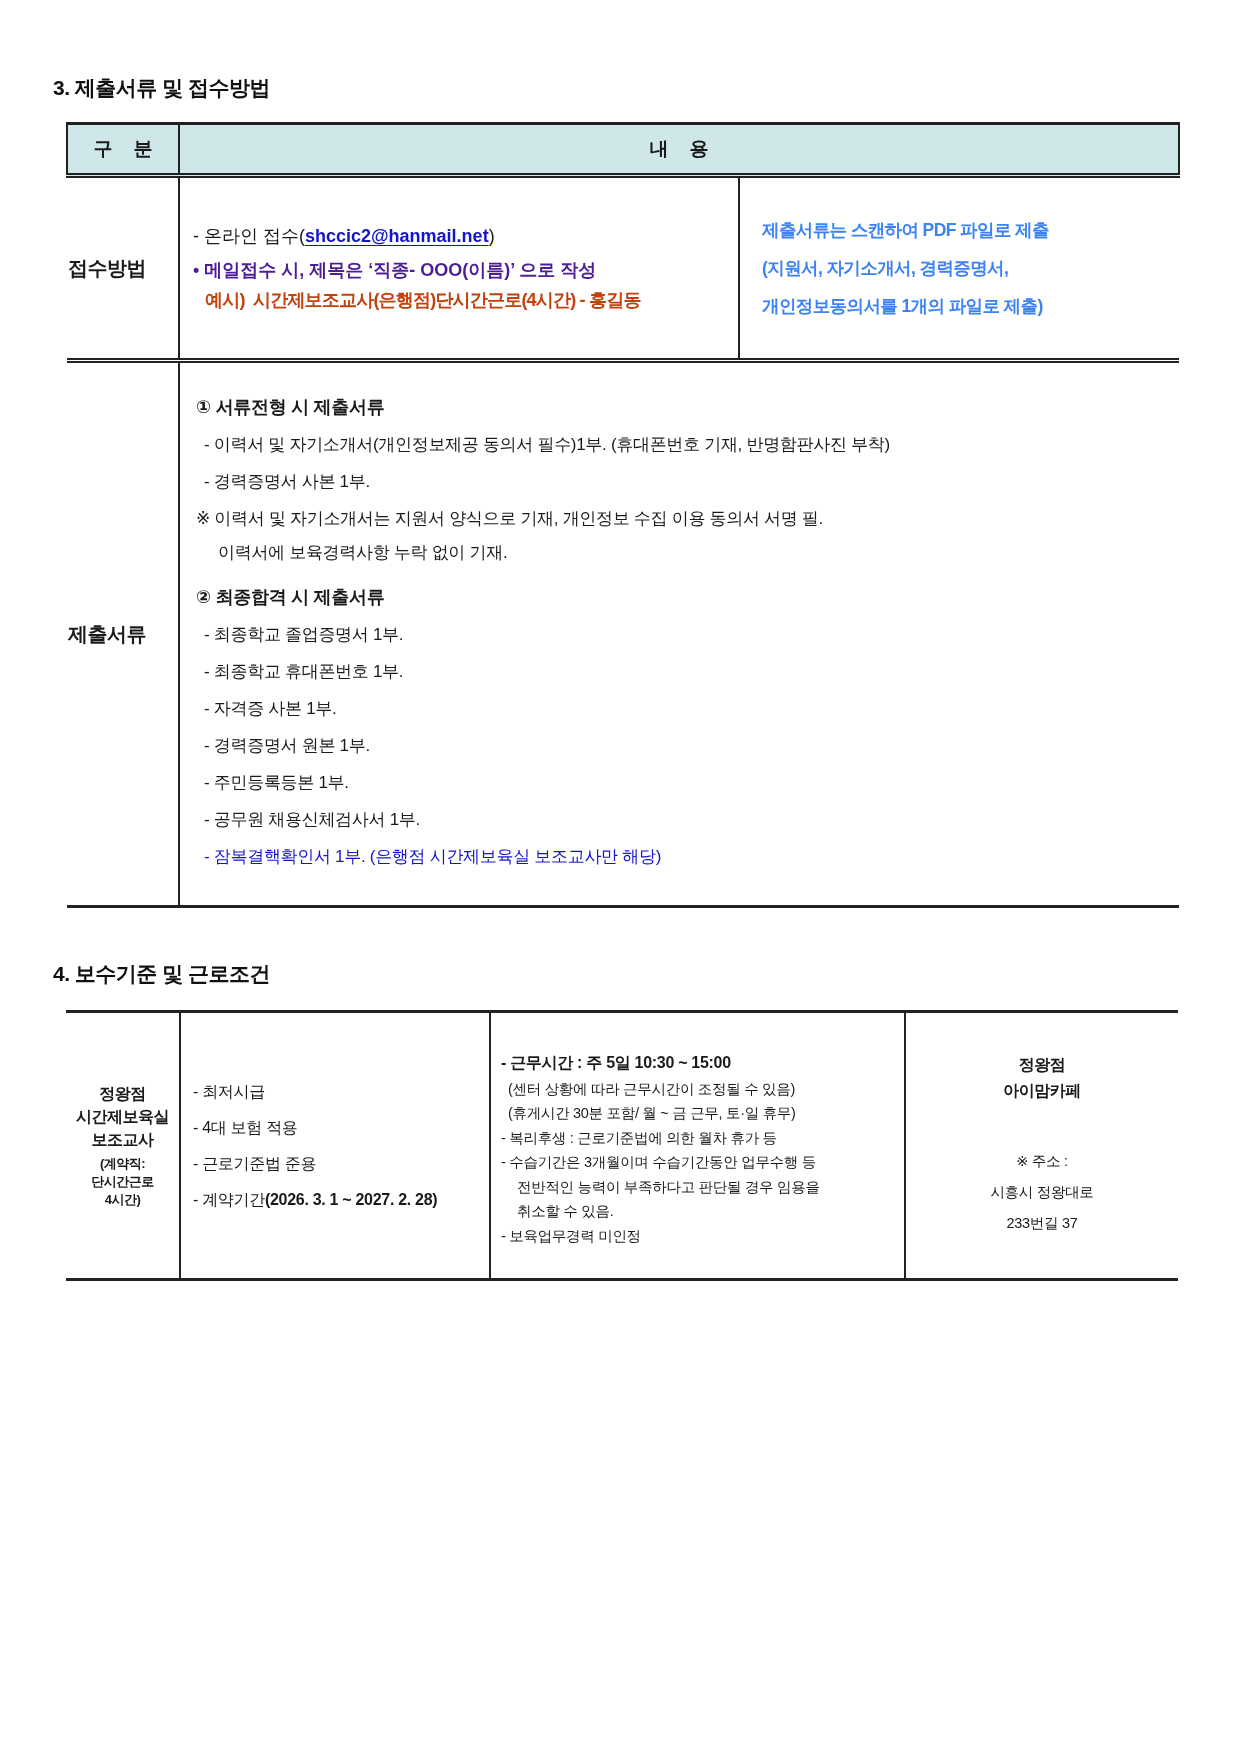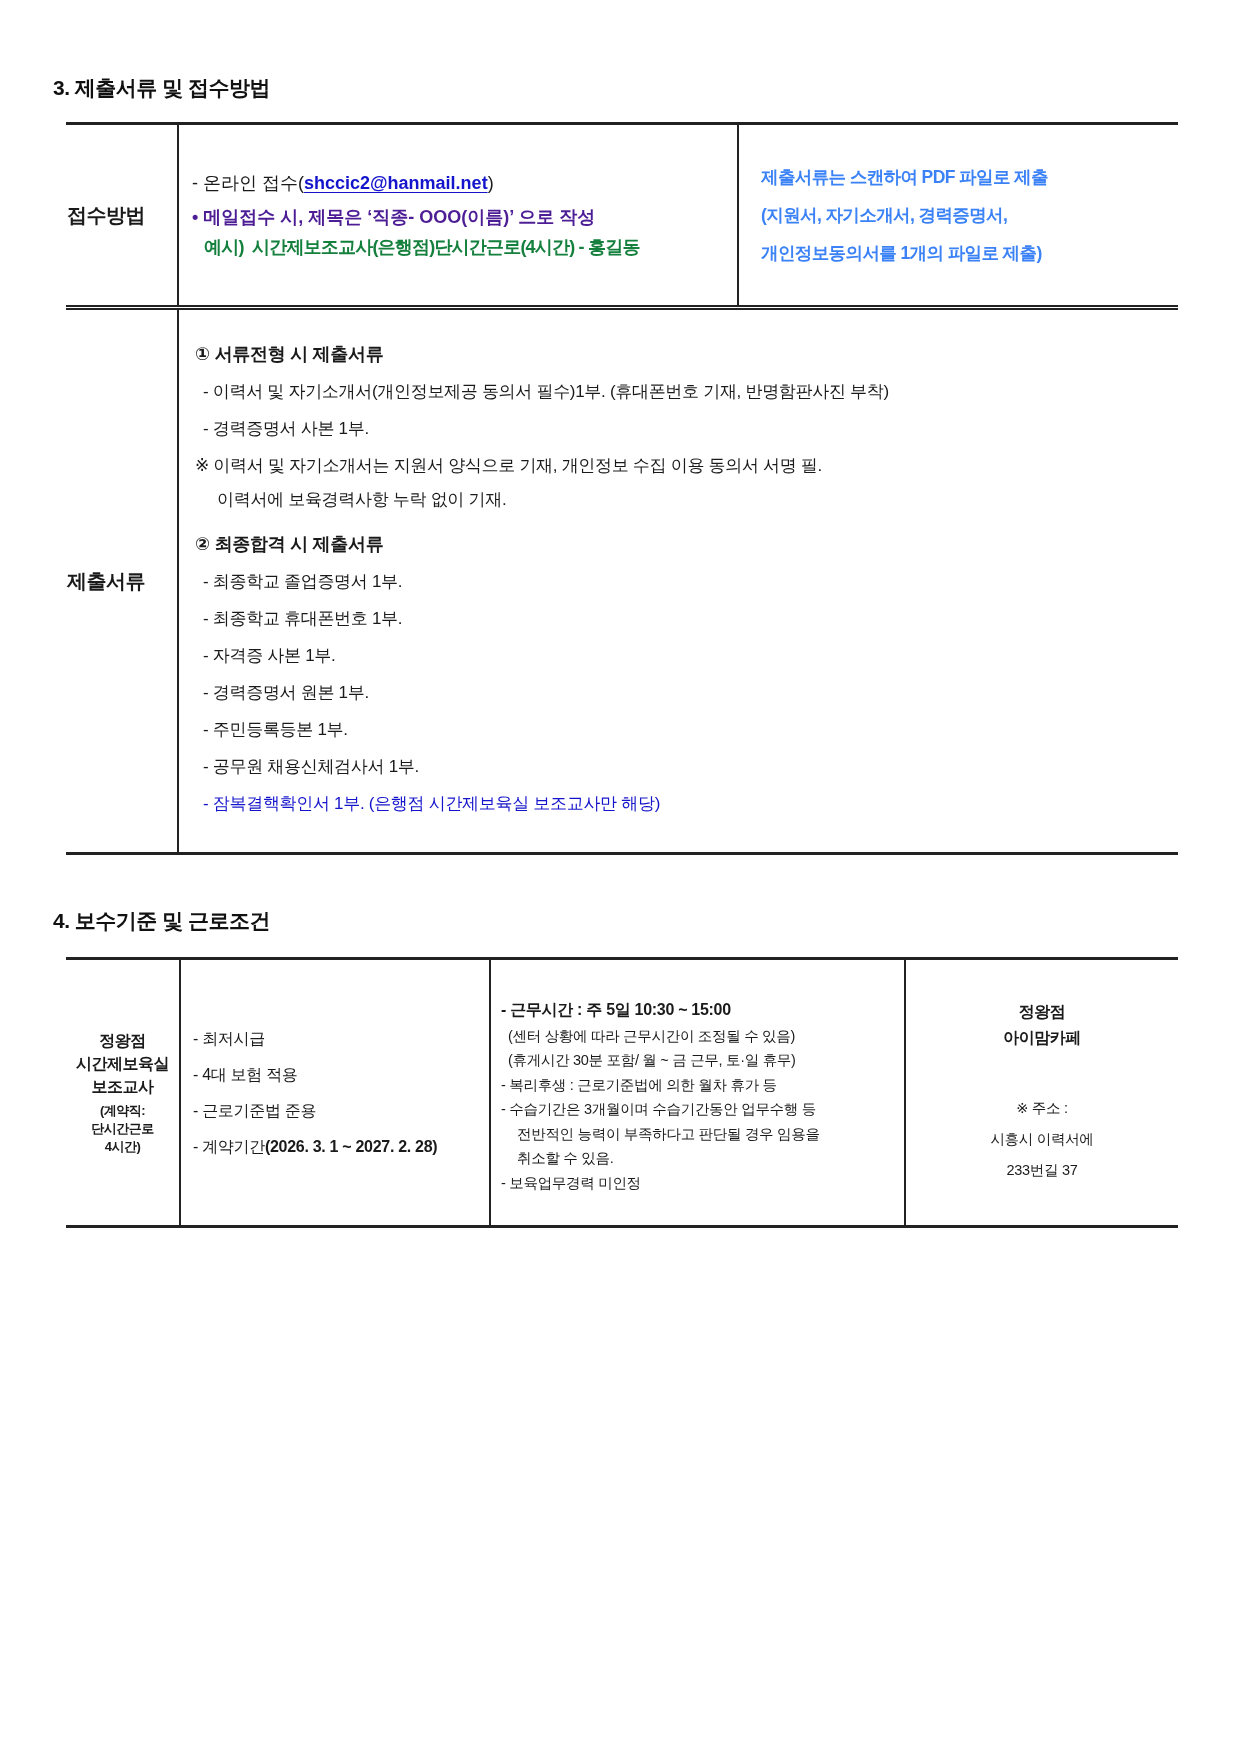--- a/index.html
+++ b/index.html
@@ -28,21 +28,21 @@
   }
   .t1 tr.head td:first-child{border-left:2px solid #222;}
   .t1 tr.head td:last-child{border-right:2px solid #222;}
   .t1 tr.r1 td{height:160px;border-bottom:5px double #222;}
   .t1 td.label{font-size:20px;font-weight:700;text-align:left;letter-spacing:-0.5px;}
   .cell-apply{padding:10px 6px 10px 13px;}
   .cell-apply .ln{font-size:18px;line-height:30px;white-space:pre-wrap;}
   .cell-apply .ln.first{margin-bottom:4px;}
   .email{color:#1414cc;font-weight:700;text-decoration:underline;text-underline-offset:3px;cursor:pointer;}
   .red{color:#4c1d95;font-weight:700;font-size:17px;}
-  .red2{color:#15803d;font-weight:700;font-size:16.5px;letter-spacing:-0.8px;padding-left:12px;}
+  .red2{color:#c2410c;font-weight:700;font-size:16.5px;letter-spacing:-0.8px;padding-left:12px;}
   .cell-pdf{padding:8px 10px 8px 22px;}
   .cell-pdf .bl{color:#3b82f6;font-weight:700;font-size:17.5px;line-height:38px;letter-spacing:-0.6px;white-space:pre;}
   .t1 tr.r2 td.cell-docs{vertical-align:top;padding:26px 18px 30px 16px;}
   .dln{font-size:17px;line-height:37px;letter-spacing:-0.3px;white-space:pre-wrap;}
   .dln.b{font-weight:700;font-size:18px;}
   .dln.i1{padding-left:8px;}
   .dln.i2{padding-left:22px;line-height:32px;}
   .dln.mt{margin-top:10px;}
   .dln.blue{color:#1414cc;}
 
@@ -80,20 +80,24 @@
 
   <h2 class="sec-title">3. 제출서류 및 접수방법</h2>
 
   <table class="t1">
     <colgroup>
         <col class="w1">
         <col class="w2">
         <col class="w3">
       </colgroup>
     <tbody>
+      <tr class="head">
+        <td>구    분</td>
+        <td colspan="2">내    용</td>
+      </tr>
       <tr class="r1">
         <td class="label">접수방법</td>
         <td class="cell-apply">
           <div class="ln first"><span>- 온라인 접수(</span><a class="email">shccic2@hanmail.net</a><span>)</span></div>
           <div class="ln red">• 메일접수 시, 제목은 ‘직종- OOO(이름)’ 으로 작성</div>
           <div class="ln red2">예시)  시간제보조교사(은행점)단시간근로(4시간) - 홍길동</div>
         </td>
         <td class="cell-pdf">
           <div class="bl">제출서류는 스캔하여 PDF 파일로 제출</div>
           <div class="bl">(지원서, 자기소개서, 경력증명서,</div>
@@ -155,20 +159,20 @@
           <div class="cl">- 수습기간은 3개월이며 수습기간동안 업무수행 등</div>
           <div class="cl ib">전반적인 능력이 부족하다고 판단될 경우 임용을</div>
           <div class="cl ib">취소할 수 있음.</div>
           <div class="cl">- 보육업무경력 미인정</div>
         </td>
         <td class="cell-place">
           <div class="pb">정왕점</div>
           <div class="pb">아이맘카페</div>
           <div class="sp"></div>
           <div class="pn">※ 주소 :</div>
-          <div class="pn">시흥시 이력서에</div>
+          <div class="pn">시흥시 정왕대로</div>
           <div class="pn">233번길 37</div>
         </td>
       </tr>
     </tbody>
   </table>
 
 </div>
 
 </body></html>

